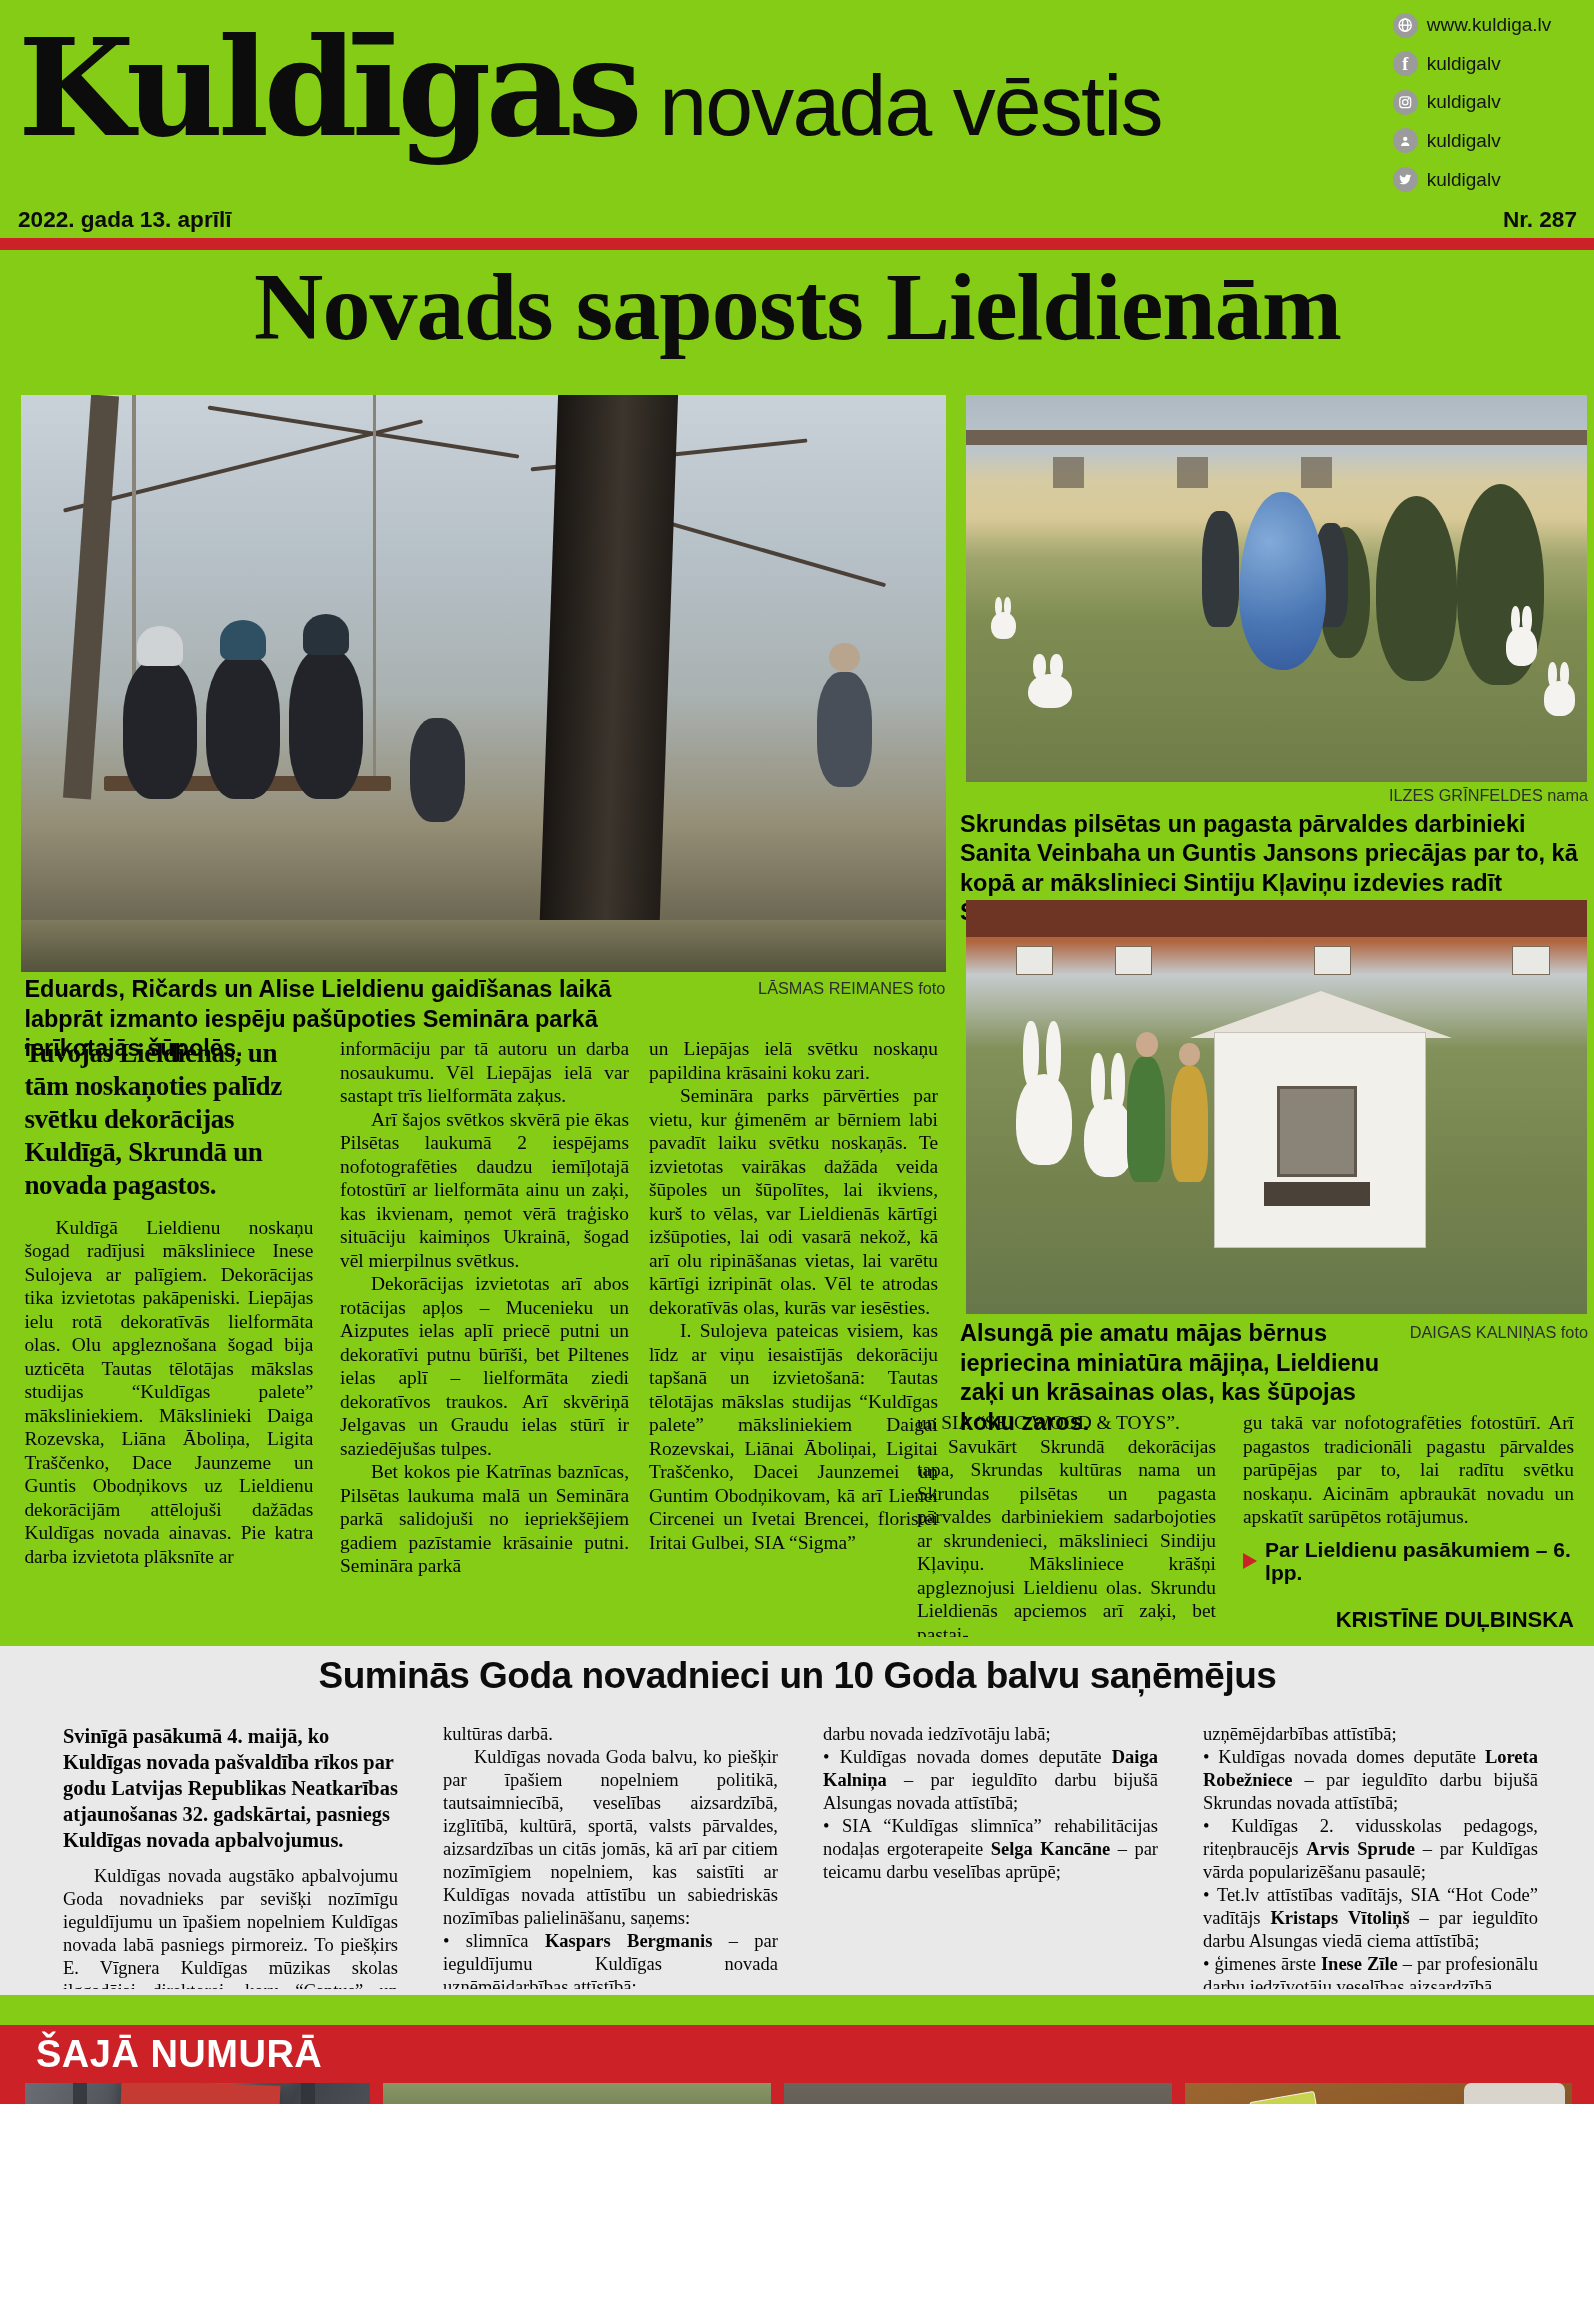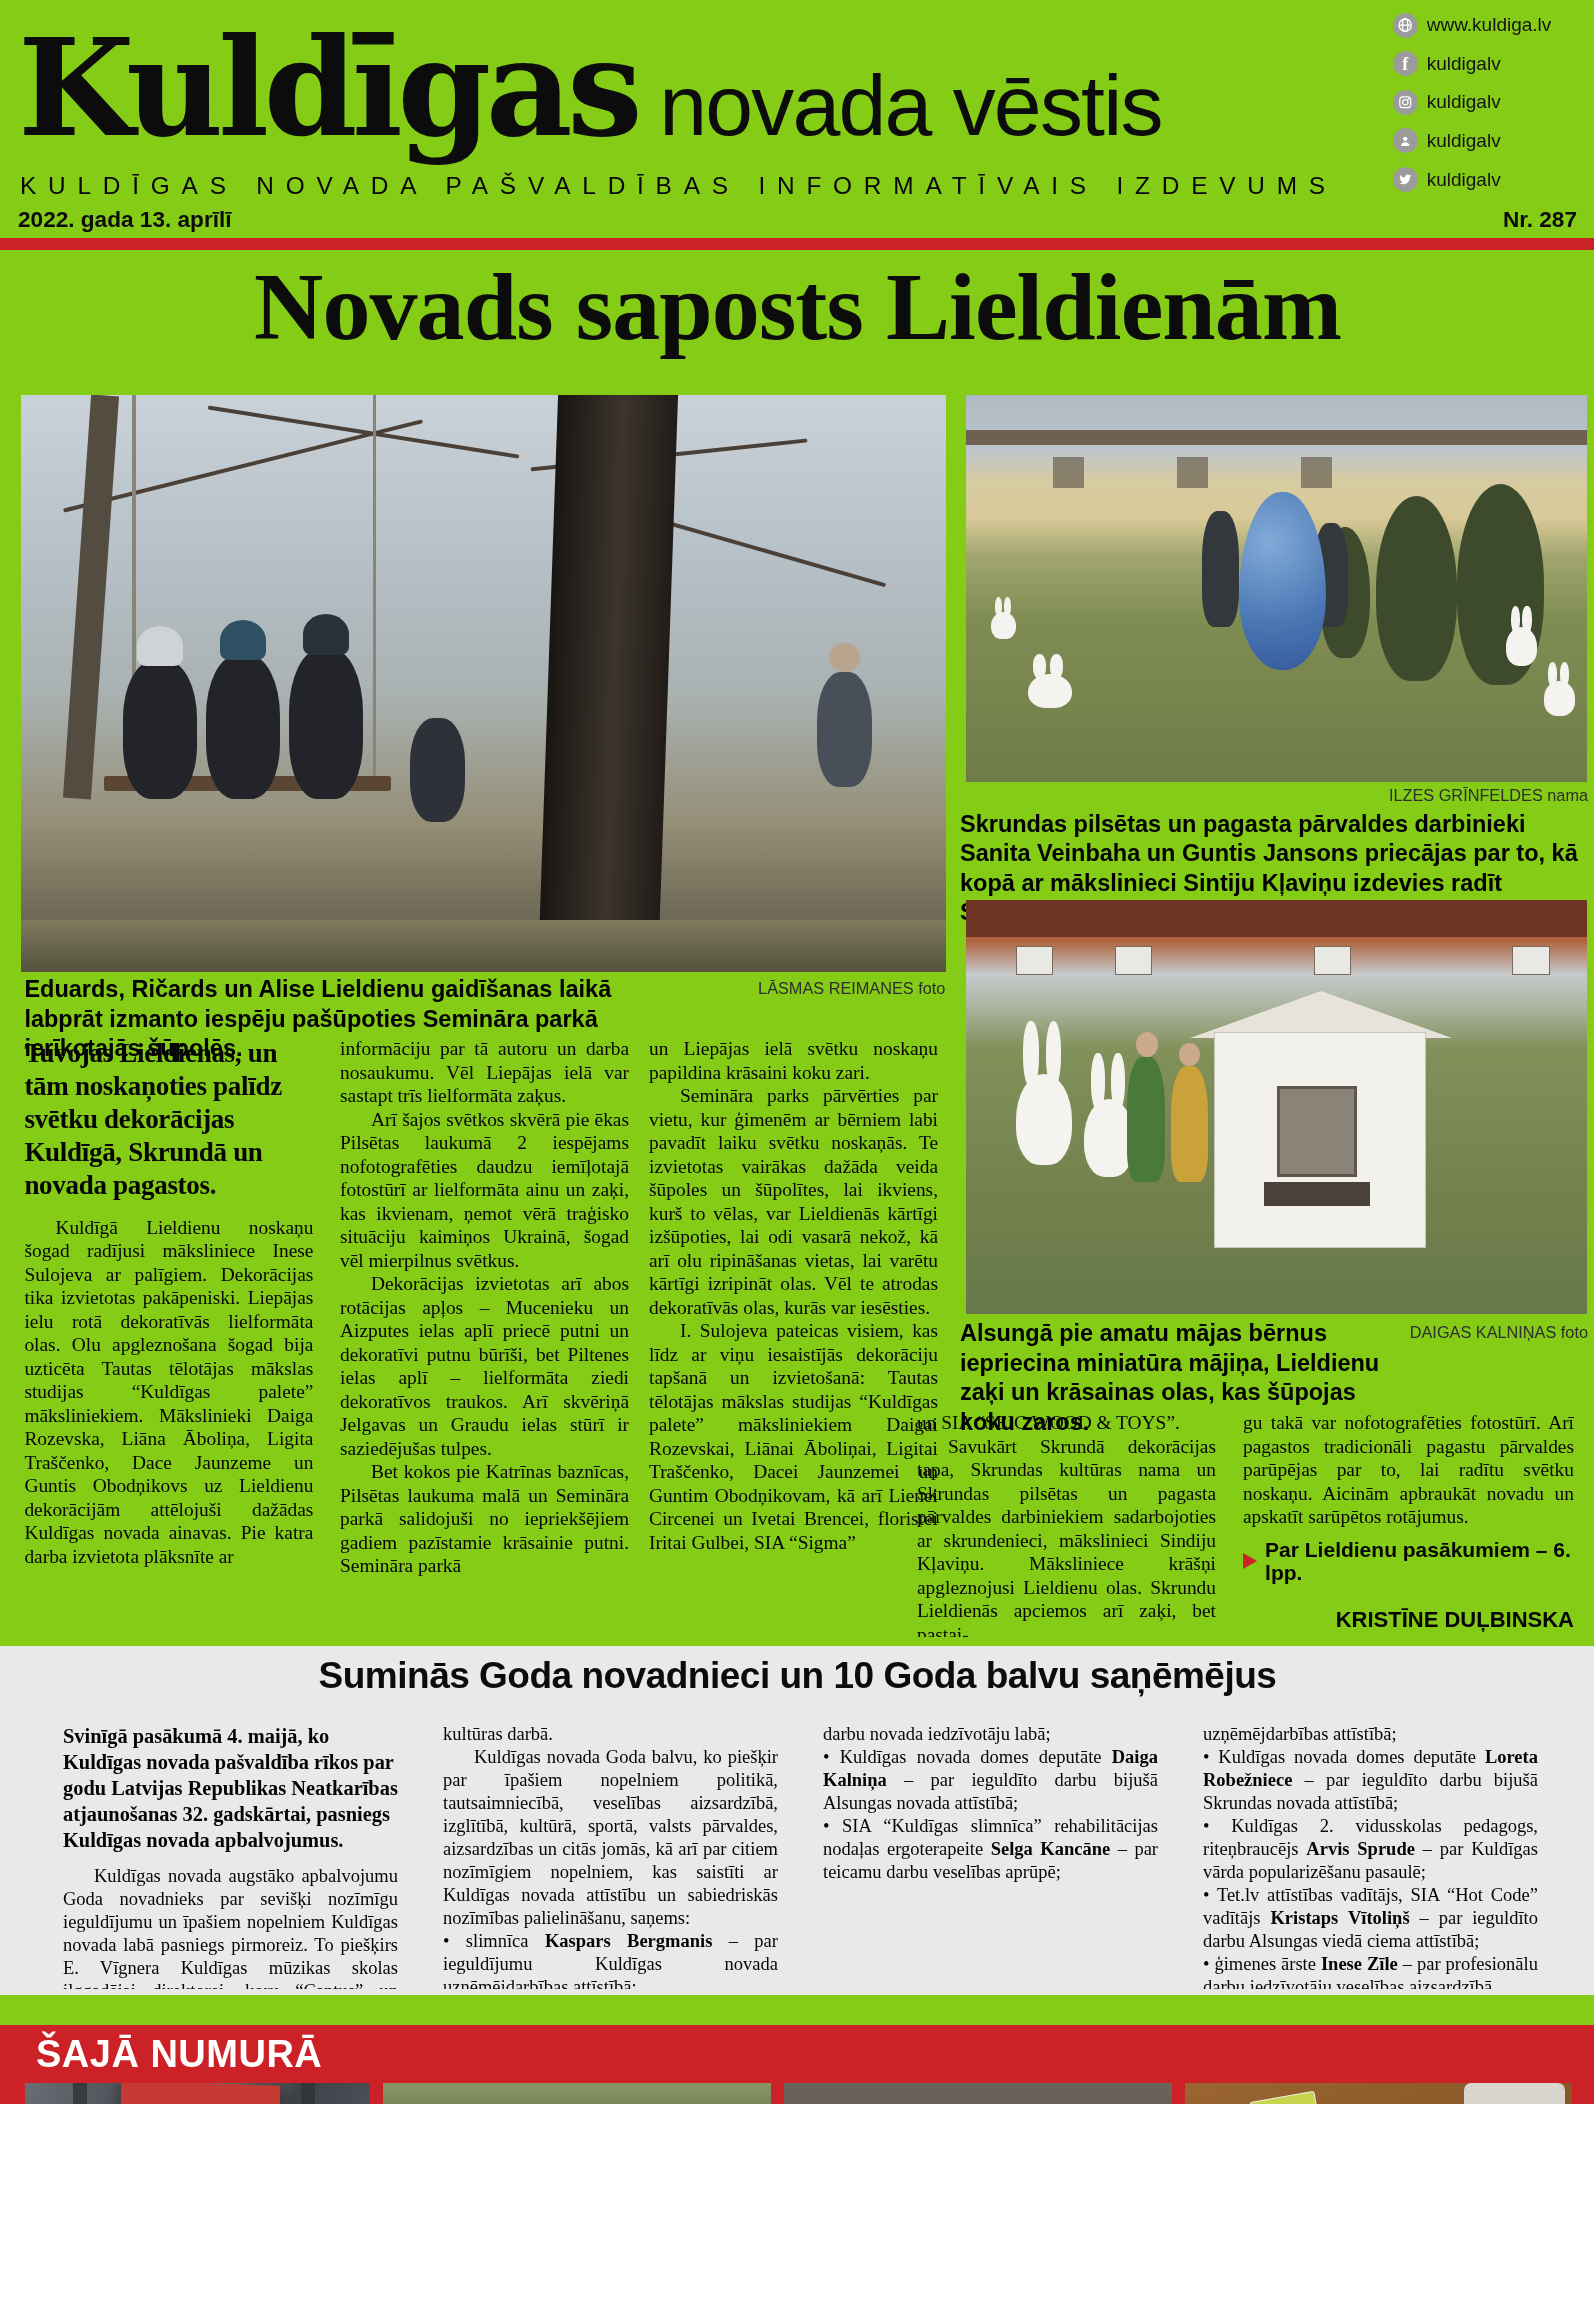--- a/index.html
+++ b/index.html
@@ -197,21 +197,20 @@
     <div class="social-row">
       <span class="sicon">
         <svg viewBox="0 0 24 24" width="14.5" height="14.5" fill="#fff">
             <path d="M22 5.9c-.7.3-1.5.6-2.3.7.8-.5 1.5-1.3 1.8-2.2-.8.5-1.7.8-2.6 1a4.1 4.1 0 0 0-7 3.7A11.6 11.6 0 0 1 3.4 4.8a4.1 4.1 0 0 0 1.3 5.5c-.7 0-1.3-.2-1.9-.5 0 2 1.4 3.7 3.3 4.1-.6.2-1.2.2-1.8.1.5 1.6 2 2.8 3.8 2.8A8.3 8.3 0 0 1 2 18.6a11.7 11.7 0 0 0 6.3 1.8c7.5 0 11.7-6.3 11.4-11.9.8-.6 1.5-1.3 2.3-2.6z"></path>
           </svg>
       </span>
       <span>kuldigalv</span>
     </div>
   </div>
 
-  <div class="subtitle">KULDĪGAS NOVADA PAŠVALDĪBAS INFORMATĪVAIS IZDEVUMS</div>
 
   <div class="dateline">
     <span>2022. gada 13. aprīlī</span>
     <span>Nr. 287</span>
   </div>
   <div class="redbar"></div>
 
   <div class="headline">Novads saposts Lieldienām</div>
 
   <div class="ph ph-swing">

